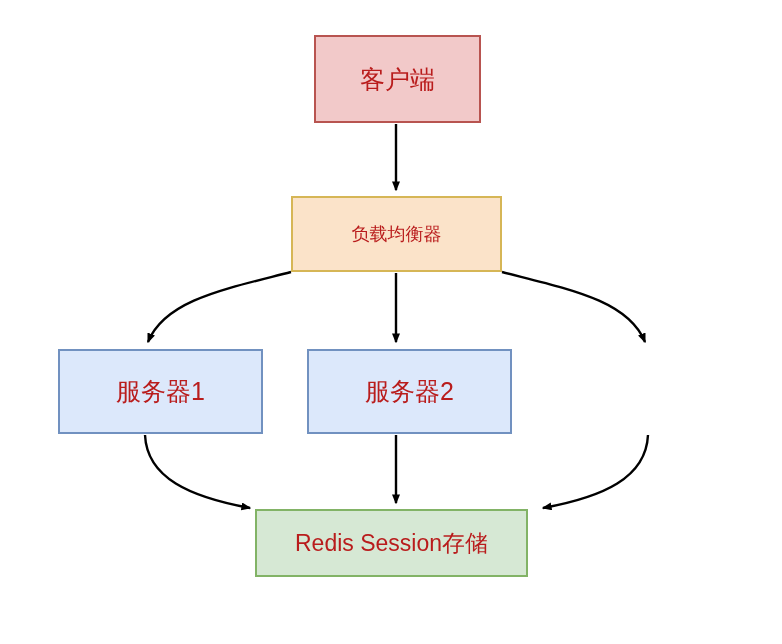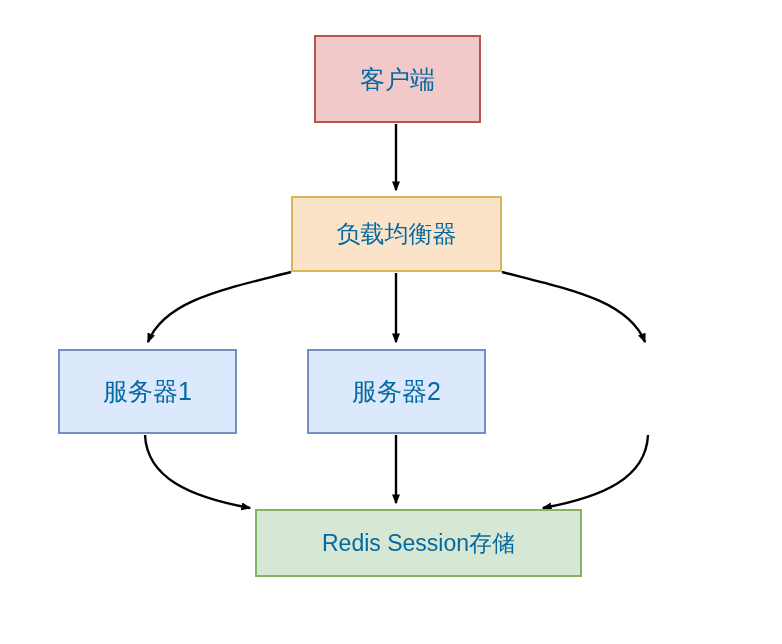--- a/index.html
+++ b/index.html
@@ -26,21 +26,21 @@
     height: 644px;
     pointer-events: none;
   }
   .node {
     position: absolute;
     box-sizing: border-box;
     display: flex;
     align-items: center;
     justify-content: center;
     text-align: center;
-    color: #0369a1;
+    color: #b91c1c;
     line-height: 1.15;
     white-space: nowrap;
   }
   .node-label {
     display: block;
   }
   
   #node-client {
     left: 314px;
     top: 35px;
@@ -51,39 +51,39 @@
     font-size: 25px;
   }
   
   #node-loadbalancer {
     left: 291px;
     top: 196px;
     width: 211px;
     height: 76px;
     background: #fbe3c9;
     border: 2px solid #d6b656;
-    font-size: 24px;
+    font-size: 18px;
   }
   
   .node-server {
     top: 349px;
-    width: 179px;
+    width: 205px;
     height: 85px;
     background: #dce8fb;
     border: 2px solid #7191c0;
     font-size: 25px;
   }
   #node-server1 { left: 58px; }
   #node-server2 { left: 307px; justify-content: center; }
   #node-server3 { left: 556px; }
   
   #node-redis {
     left: 255px;
     top: 509px;
-    width: 327px;
+    width: 273px;
     height: 68px;
     background: #d6e8d4;
     border: 2px solid #82b366;
     font-size: 23px;
   }
 </style>
 </head>
 <body>
 
 <div id="canvas">

